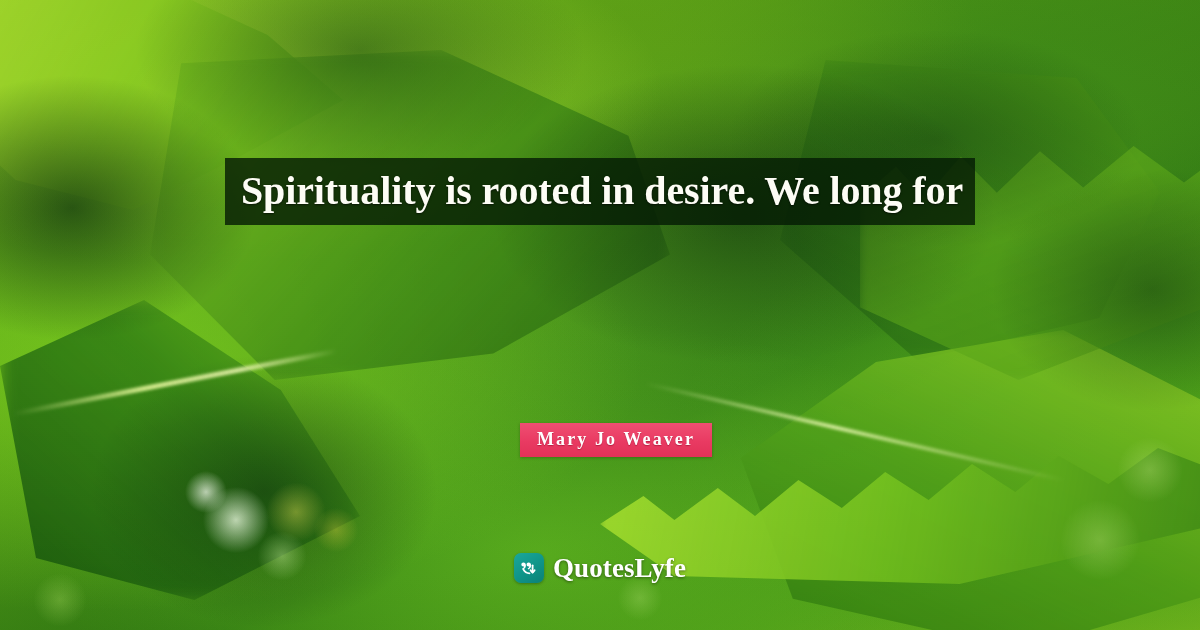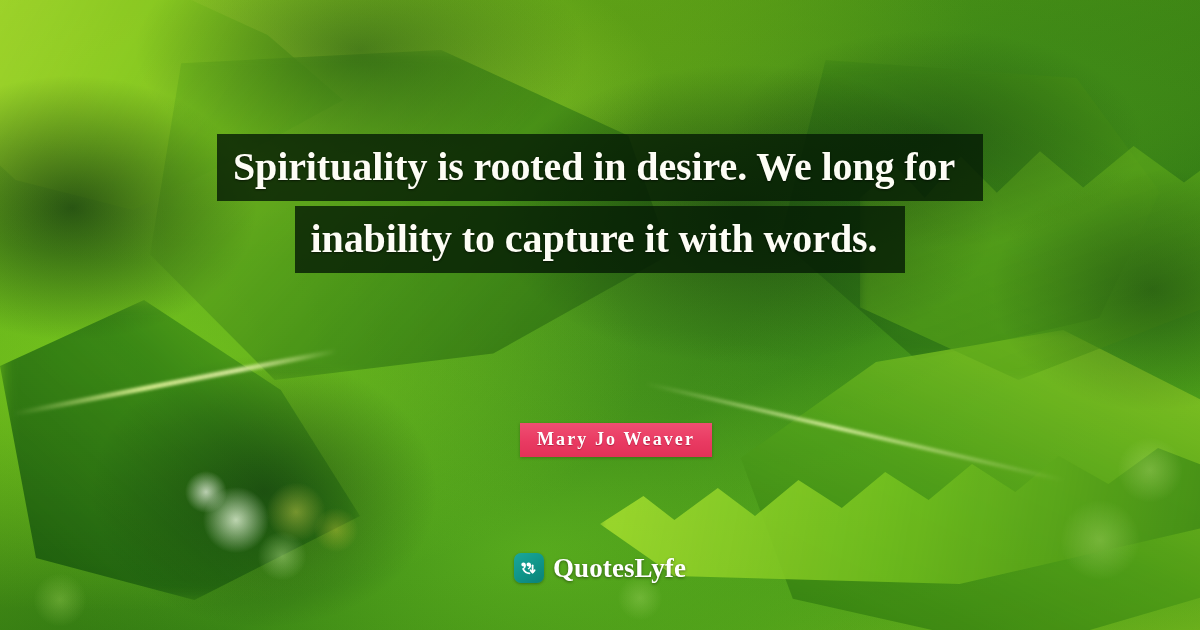--- a/index.html
+++ b/index.html
@@ -157,23 +157,24 @@
   }
 
   .quote-line {
     display: inline-block;
     background: rgba(4,26,4,0.80);
     color: #fdfdf5;
     font-size: 40px;
     line-height: 1.0;
     font-weight: 700;
     letter-spacing: -0.1px;
-    padding: 13px 28px 14px 16px;
+    padding: 13px 12px 14px 16px;
     white-space: nowrap;
     text-shadow: 0 1px 2px rgba(0,0,0,0.55);
+    margin-top: 24px;
   }
 
   
   #author-wrap {
     position: absolute;
     left: 0;
     right: 0;
     top: 423px;
     display: flex;
     justify-content: center;
@@ -238,21 +239,20 @@
     <div class="leaf blade"></div>
     <div class="vein"></div>
     <div class="vein2"></div>
   </div>
   <div class="bg-layer bg-dark"></div>
   <div class="bg-layer bg-bokeh"></div>
   <div class="bg-layer bg-soft"></div>
 
   <div id="quote-block">
     <div class="quote-line">Spirituality is rooted in desire. We long for</div>
-    <div class="quote-line">inability to capture it with words.</div>
   </div>
 
   <div id="author-wrap">
     <div id="author-badge">Mary Jo Weaver</div>
   </div>
 
   <div id="footer-logo">
     <div id="logo-mark">
       <svg width="22" height="22" viewBox="0 0 22 22" aria-hidden="true">
         <path d="M5.4 5.6c-1.15 0-2.05.9-2.05 2.0s0.9 2.0 2.05 2.0c0.25 0 0.48-0.04 0.68-0.12-0.12 0.86-0.72 1.6-1.62 1.95l0.55 1.0c1.85-0.6 2.92-2.1 2.92-3.95 0-1.7-0.98-2.88-2.53-2.88z" fill="#ffffff"></path>

